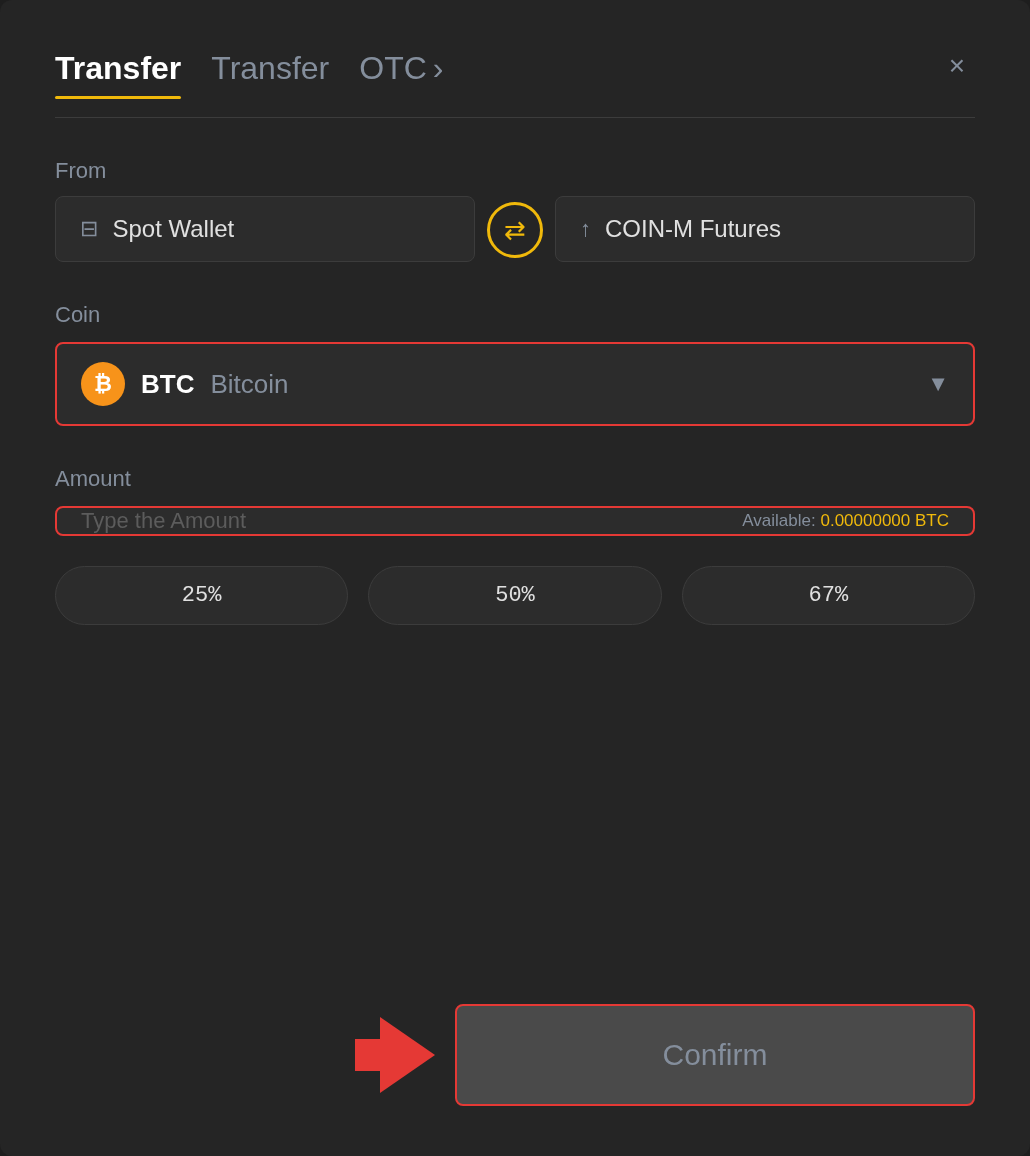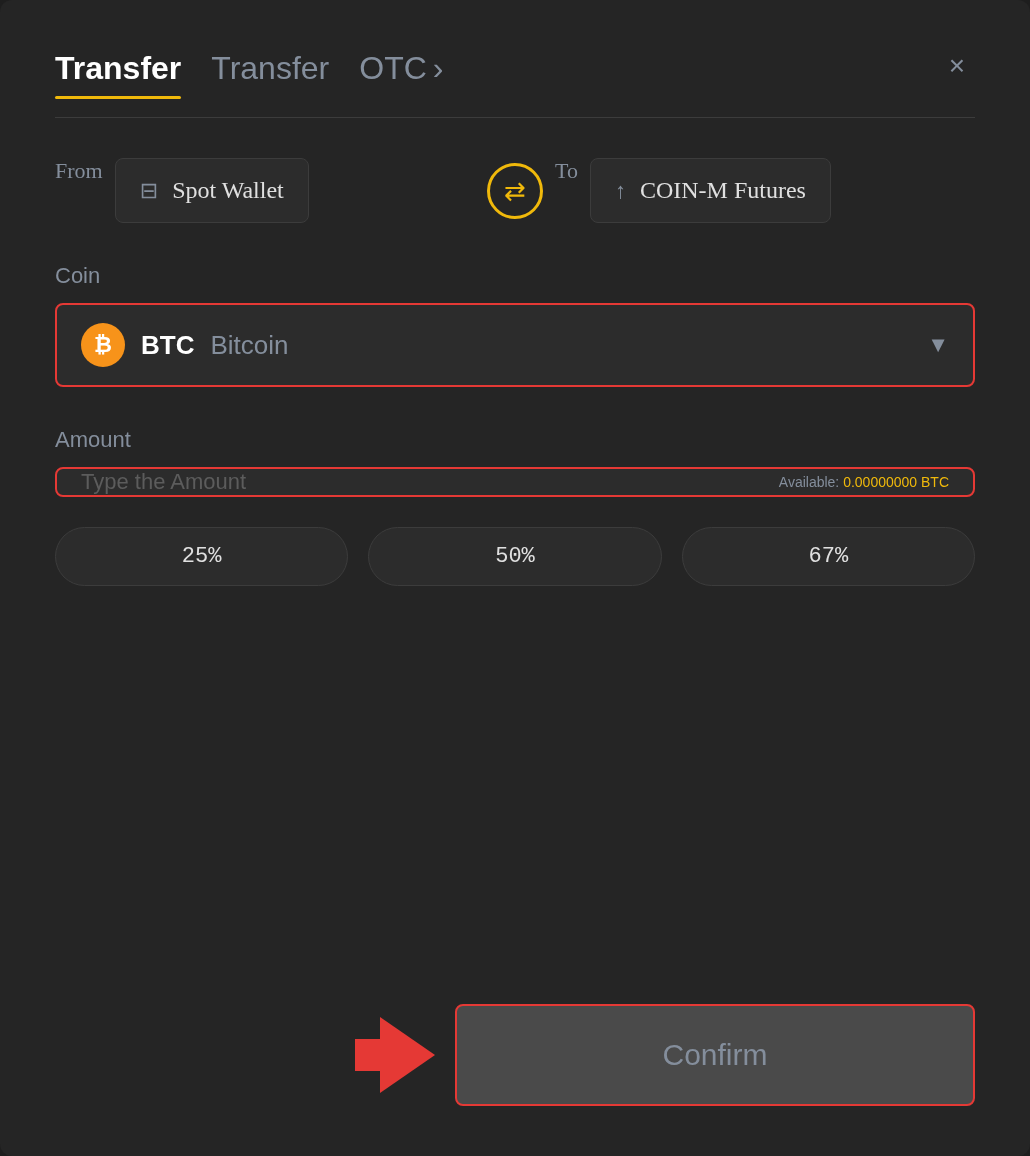--- a/index.html
+++ b/index.html
@@ -92,23 +92,22 @@
     .transfer-row {
       display: flex;
       align-items: flex-end;
       gap: 0;
       margin-bottom: 40px;
     }
 
     .transfer-side {
       flex: 1;
       display: flex;
-      flex-direction: row;
+      flex-direction: column;
       gap: 12px;
-      font-family: Liberation Serif, serif;
     }
 
     .transfer-label {
       font-size: 22px;
       color: #848e9c;
       font-weight: 400;
     }
 
     .wallet-box {
       background: #2c2c2c;
@@ -217,21 +216,21 @@
       justify-content: space-between;
       margin-bottom: 30px;
     }
 
     .amount-placeholder {
       font-size: 22px;
       color: #5c5c5c;
     }
 
     .amount-available {
-      font-size: 14px;
+      font-size: 17px;
       color: #848e9c;
     }
 
     .amount-value {
       color: #f0b90b;
     }
 
     
     .pct-row {
       display: flex;
@@ -333,21 +332,20 @@
       </div>
     </div>
 
     <div class="swap-btn-wrapper">
       <button class="swap-btn">
         <span>⇄</span>
       </button>
     </div>
 
     <div class="transfer-side">
-      <span class="transfer-label">To</span>
       <div class="wallet-box">
         <span class="futures-icon">↑</span>
         <span class="wallet-box-text">COIN-M Futures</span>
       </div>
     </div>
   </div>
 
   <div>
     <div class="section-label">Coin</div>
     <div class="coin-selector">

